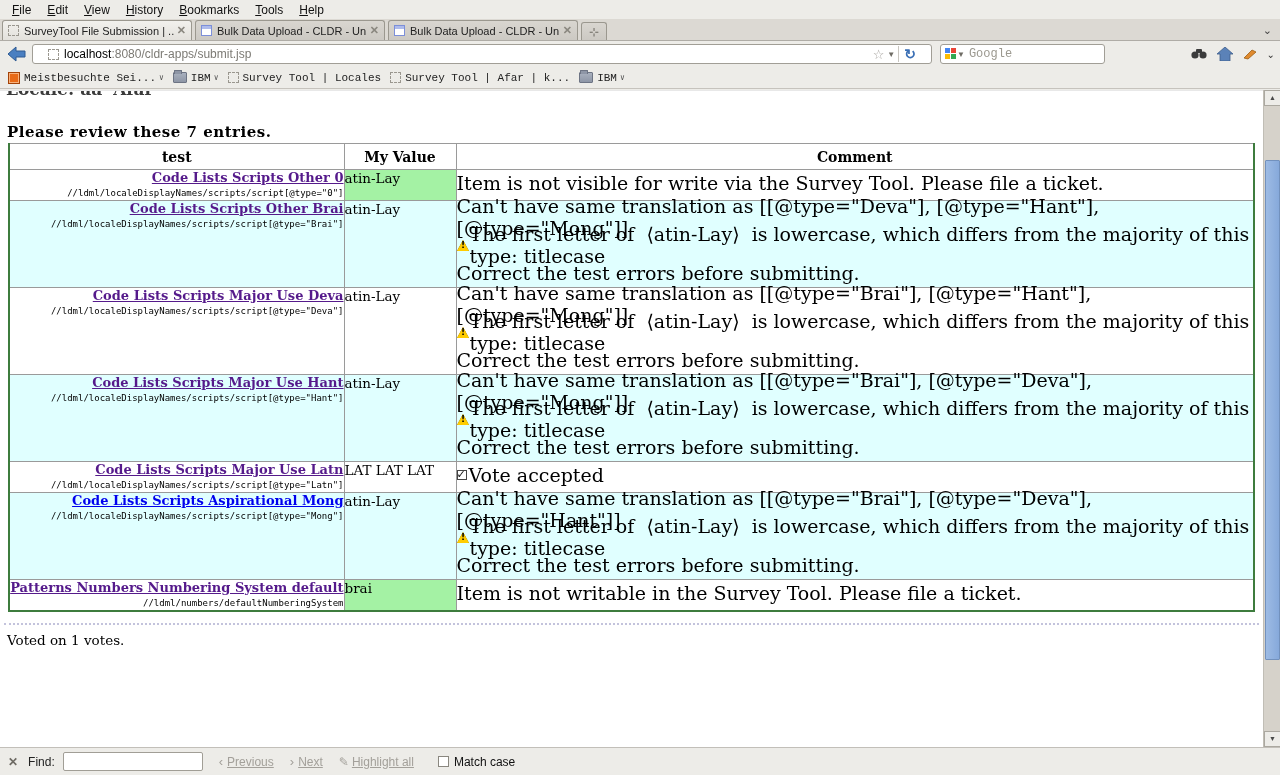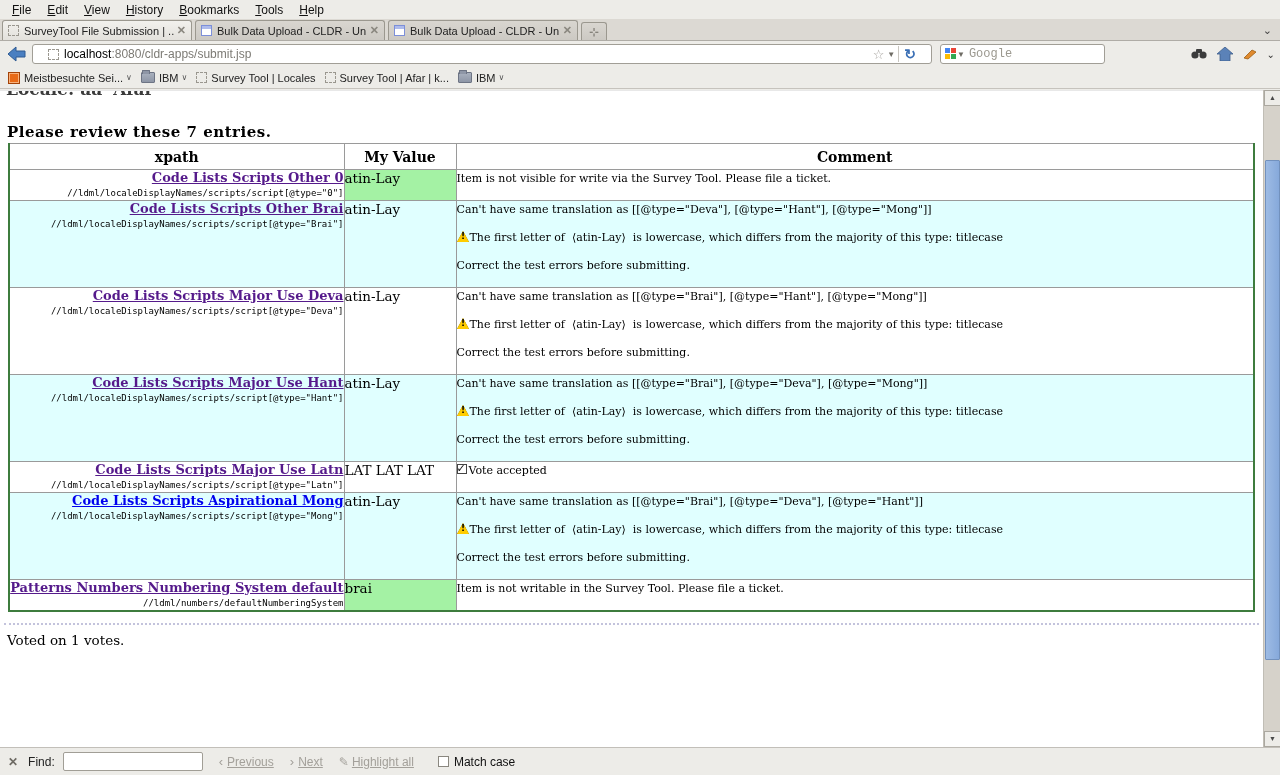--- a/index.html
+++ b/index.html
@@ -52,21 +52,21 @@
   .searchbox input { border:none; outline:none; flex:1; width:60px; font-size:12px; color:#1d4ed8;
                      font-family:Liberation Mono, monospace; background:transparent; margin-left:4px; }
   .searchbox input::placeholder { color:#9B988F; }
   .nav-spacer { flex:1; }
   .nav-icon { margin-left:10px; display:flex; align-items:center; }
 
   
   .bookmarksbar { position:absolute; top:67px; left:0; right:0; height:22px; background:#EDECE8;
                   border-bottom:1px solid #C6C3BD; display:flex; align-items:center; padding:0 5px;
                   font-size:11px; color:#222; }
-  .bm { display:flex; align-items:center; padding:2px 6px 2px 3px; }
+  .bm { display:flex; align-items:center; padding:2px 6px 2px 3px;font-family:Liberation Mono, monospace; }
   .bm .lbl { margin-left:4px; }
   .bm .dd { margin-left:3px; color:#555; font-size:8px; }
   .ic-live { width:12px; height:12px; background:#E86A17; border:1px solid #A34207;
              box-shadow:inset 0 0 0 1px #F9B27C; flex:none; }
   .ic-folder { width:14px; height:11px; background:linear-gradient(#A8B0BE,#8E96A6); border:1px solid #6D7484;
                border-radius:1px; position:relative; flex:none; }
   .ic-folder::before { content:""; position:absolute; top:-3px; left:0; width:6px; height:3px;
                background:#8E96A6; border:1px solid #6D7484; border-bottom:none; border-radius:1px 1px 0 0; }
 
   
@@ -87,21 +87,21 @@
   tr.shade { background:#E0FFFF; }
   tr { height:26px; }
   tr.multi { height:87px; }
   td.xcell { padding:1px 2px; vertical-align:middle; line-height:13px;text-align:right; }
   .xlink { color:#551A8B; font-weight:bold; font-size:13px; text-decoration:underline; }
   .xlink.blue { color:#0000EE; }
   .xp { font-family:"DejaVu Sans Mono","Liberation Mono",monospace; font-size:9px; color:#000; }
   td.val { font-size:13.5px; padding:1px 2px; }
   td.val.green { background:#A4F2A4; }
   td.ccell { padding:0 1px; }
-  .cline { display:flex; align-items:flex-start; font-size:11px; }
+  .cline { display:flex; align-items:center; font-size:19px; }
   tr.multi .cline { height:28px; }
   tr.multi .cline:first-child { margin-top:2px; }
   tr:not(.multi) .cline { padding-top:2px; }
   .ctext { white-space:pre-wrap; }
   .ico-warn { display:inline-block; width:0; height:0; border-left:6.5px solid transparent;
               border-right:6.5px solid transparent; border-bottom:11px solid #FFCC00;
               position:relative; margin-right:1px; flex:none; filter:drop-shadow(0 0 0.5px #6b5900); }
   .ico-warn::after { content:"!"; position:absolute; left:-1.5px; top:0px; font:bold 9px/11px "DejaVu Sans",sans-serif; color:#000; }
   .ico-check { display:inline-block; width:10px; height:10px; border:1px solid #444; background:#fff;
                position:relative; margin-right:2px; flex:none; }
@@ -250,21 +250,21 @@
     <div class="page-h3">Please review these 7 entries.</div>
 
     <table class="review" id="review-table">
       <colgroup>
           <col style="width:335px">
           <col style="width:112px">
           <col style="width:798px">
         </colgroup>
       <thead>
         <tr>
-          <th>xpath</th>
+          <th>test</th>
           <th>My Value</th>
           <th>Comment</th>
         </tr>
       </thead>
       <tbody>
           <tr>
             <td class="xcell"><a href="#" class="xlink">Code Lists Scripts Other 0</a><br><span class="xp">//ldml/localeDisplayNames/scripts/script[@type="0"]</span></td>
             <td class="val green">atin-Lay</td>
             <td class="ccell">
               <div class="cline">

